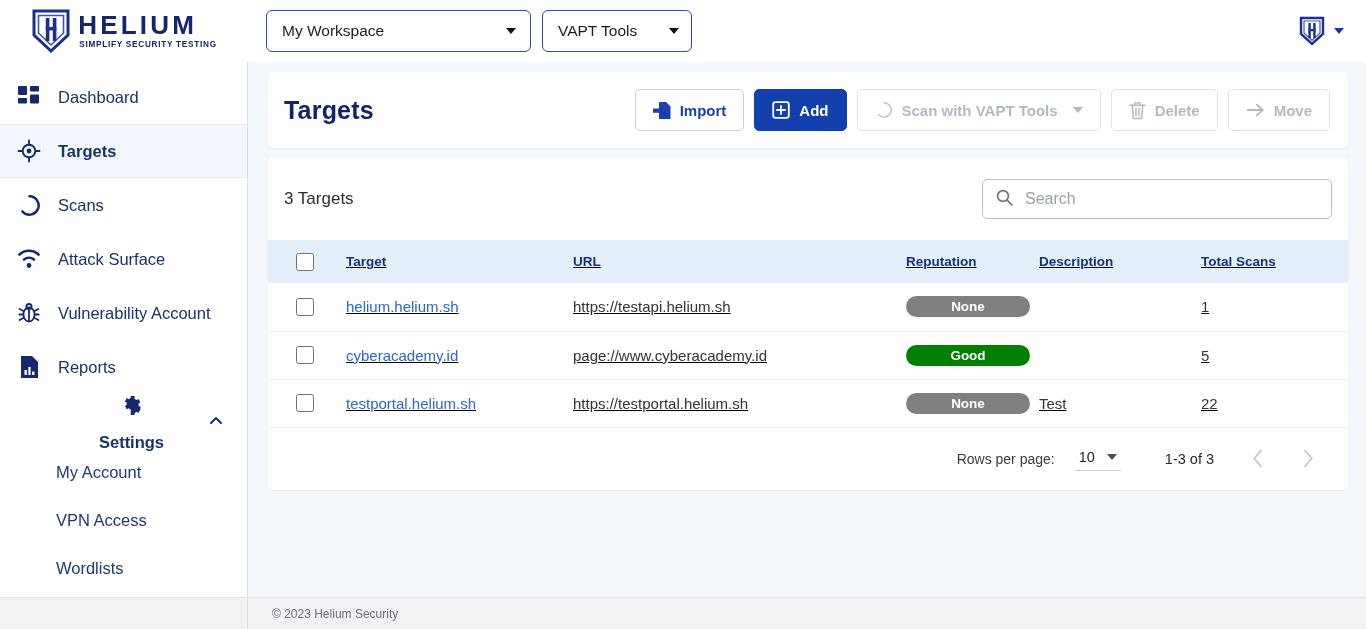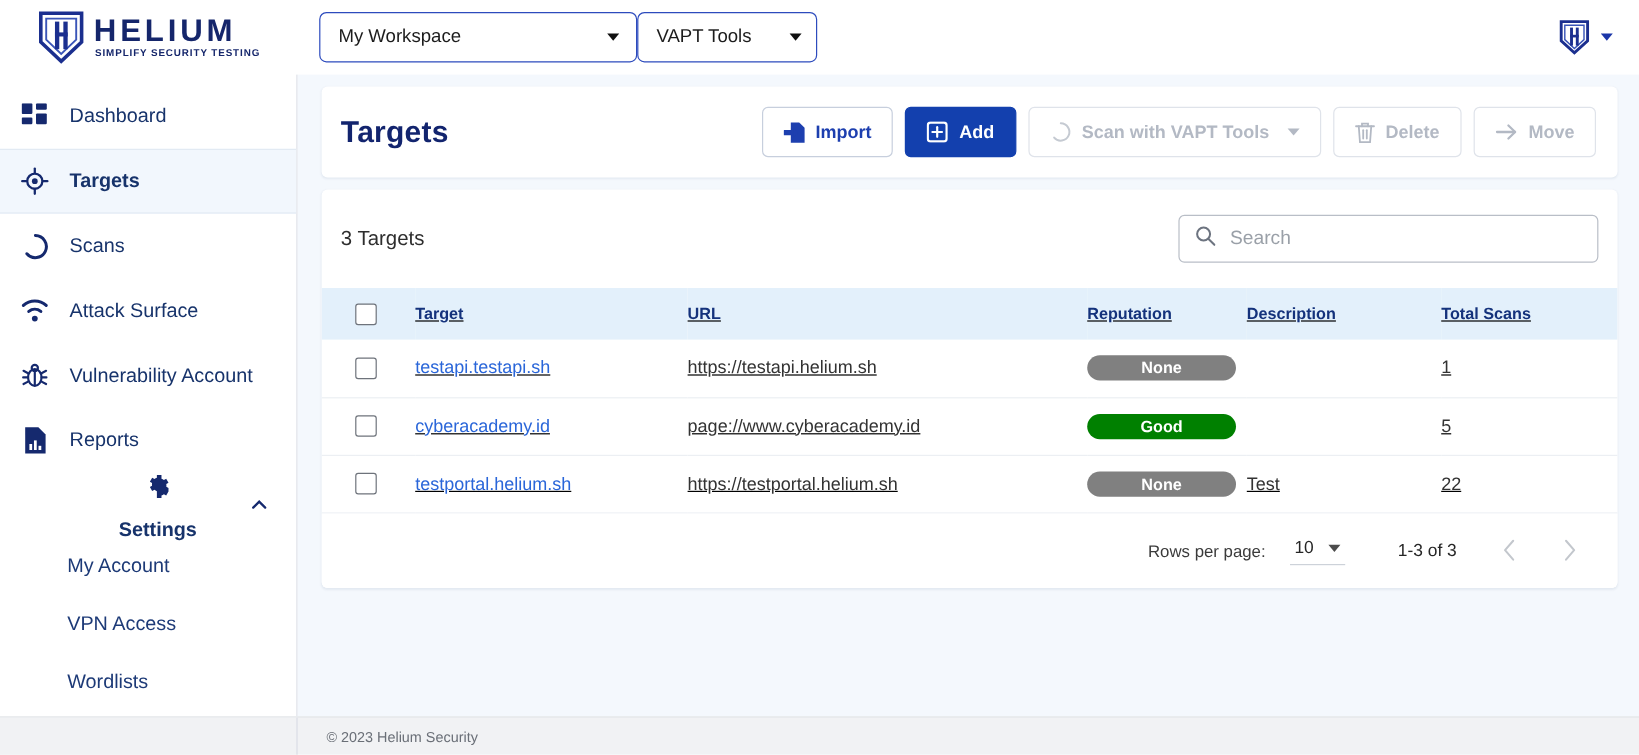--- a/index.html
+++ b/index.html
@@ -31,21 +31,21 @@
   .logo-text { display: flex; flex-direction: column; line-height: 1; }
   .logo-name {
     font-size: 26px; font-weight: 700; letter-spacing: 3.2px;
     color: #15266b; font-family: "Liberation Sans", sans-serif;
   }
   .logo-tag {
     font-size: 8.2px; font-weight: 700; letter-spacing: 0.75px;
     color: #15266b; margin-top: 3px; margin-left: 1px;
   }
 
-  .topbar-controls { display: flex; align-items: center; margin-left: 18px; }
+  .topbar-controls { display: flex; align-items: center; gap: 11px; margin-left: 18px; }
   .ws-select {
     height: 42px; min-width: 265px;
     border: 1.6px solid #2d4bbd; border-radius: 6px;
     background: #fff;
     display: flex; align-items: center; justify-content: space-between;
     padding: 0 14px 0 15px;
     font-size: 15.5px; color: #1c1c1c; cursor: pointer;
   }
   .ws-select.small { min-width: 150px; padding-right: 12px; }
   .ws-select .lbl { white-space: nowrap; }
@@ -478,21 +478,21 @@
               <th class="c-scan">Total Scans</th>
             </tr>
           </thead>
           <tbody>
 
             <tr>
               <td class="c-chk">
                 <span class="chkbox"></span>
               </td>
               <td class="c-tgt">
-                <a class="tgt-link">testapi.testapi.sh</a>
+                <a class="tgt-link">helium.helium.sh</a>
               </td>
               <td class="c-url">https://testapi.helium.sh</td>
               <td class="c-rep">
                 <span class="badge" style="background:#808080">None</span>
               </td>
               <td class="c-desc"></td>
               <td class="c-scan">1</td>
             </tr>
 
             <tr>

